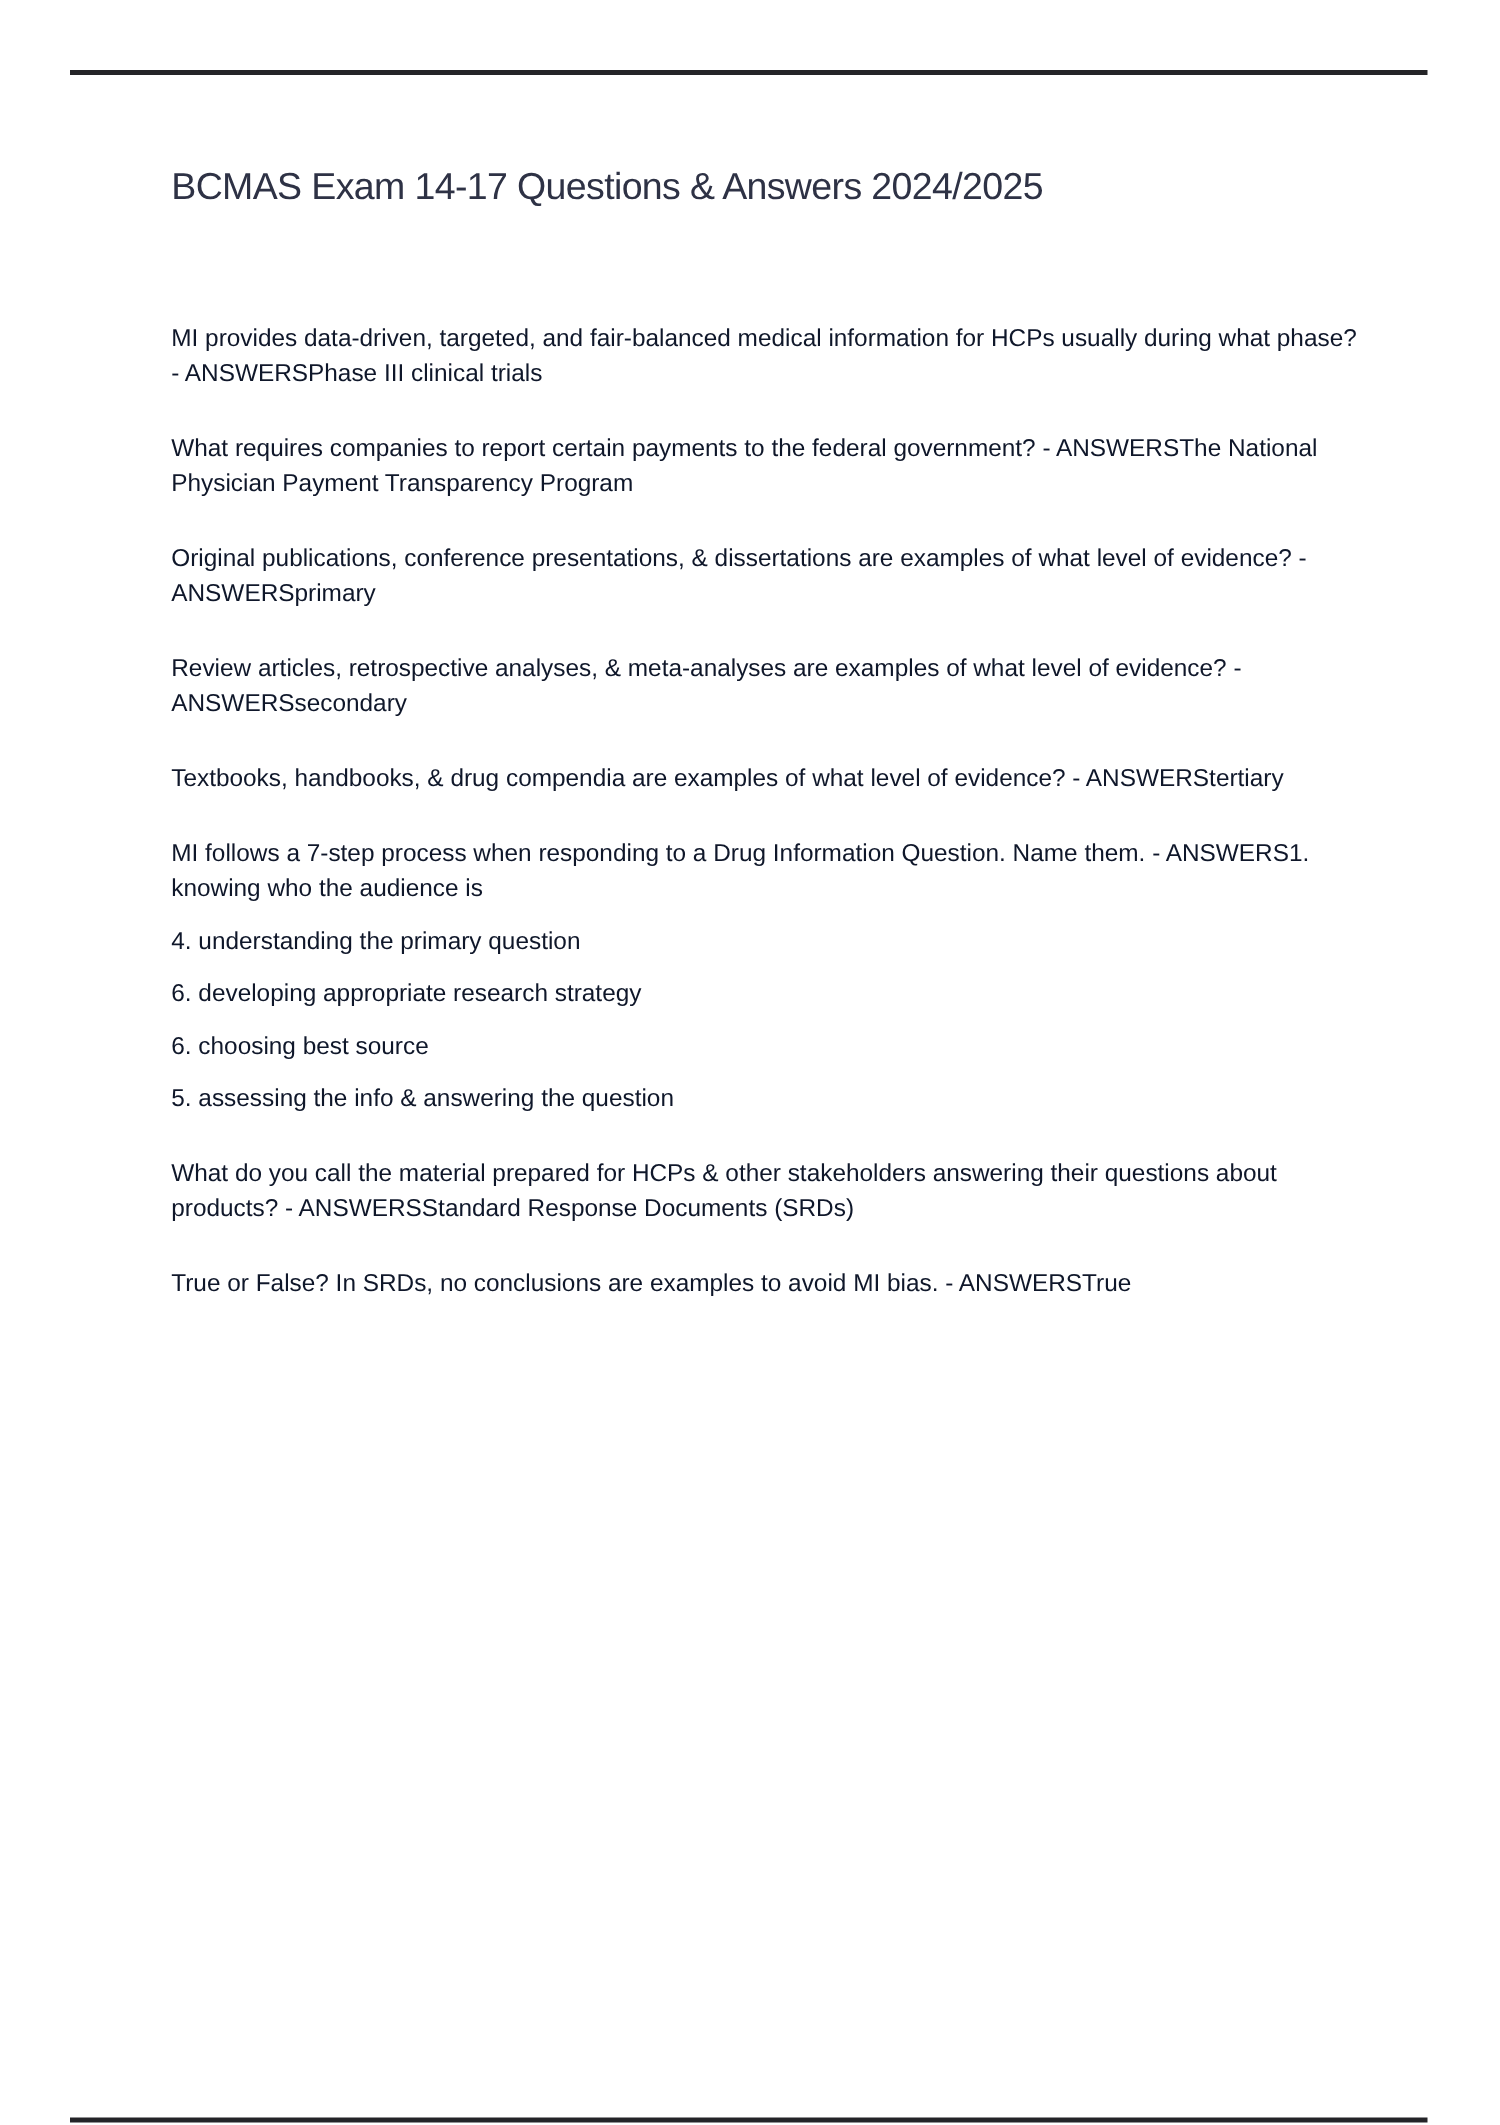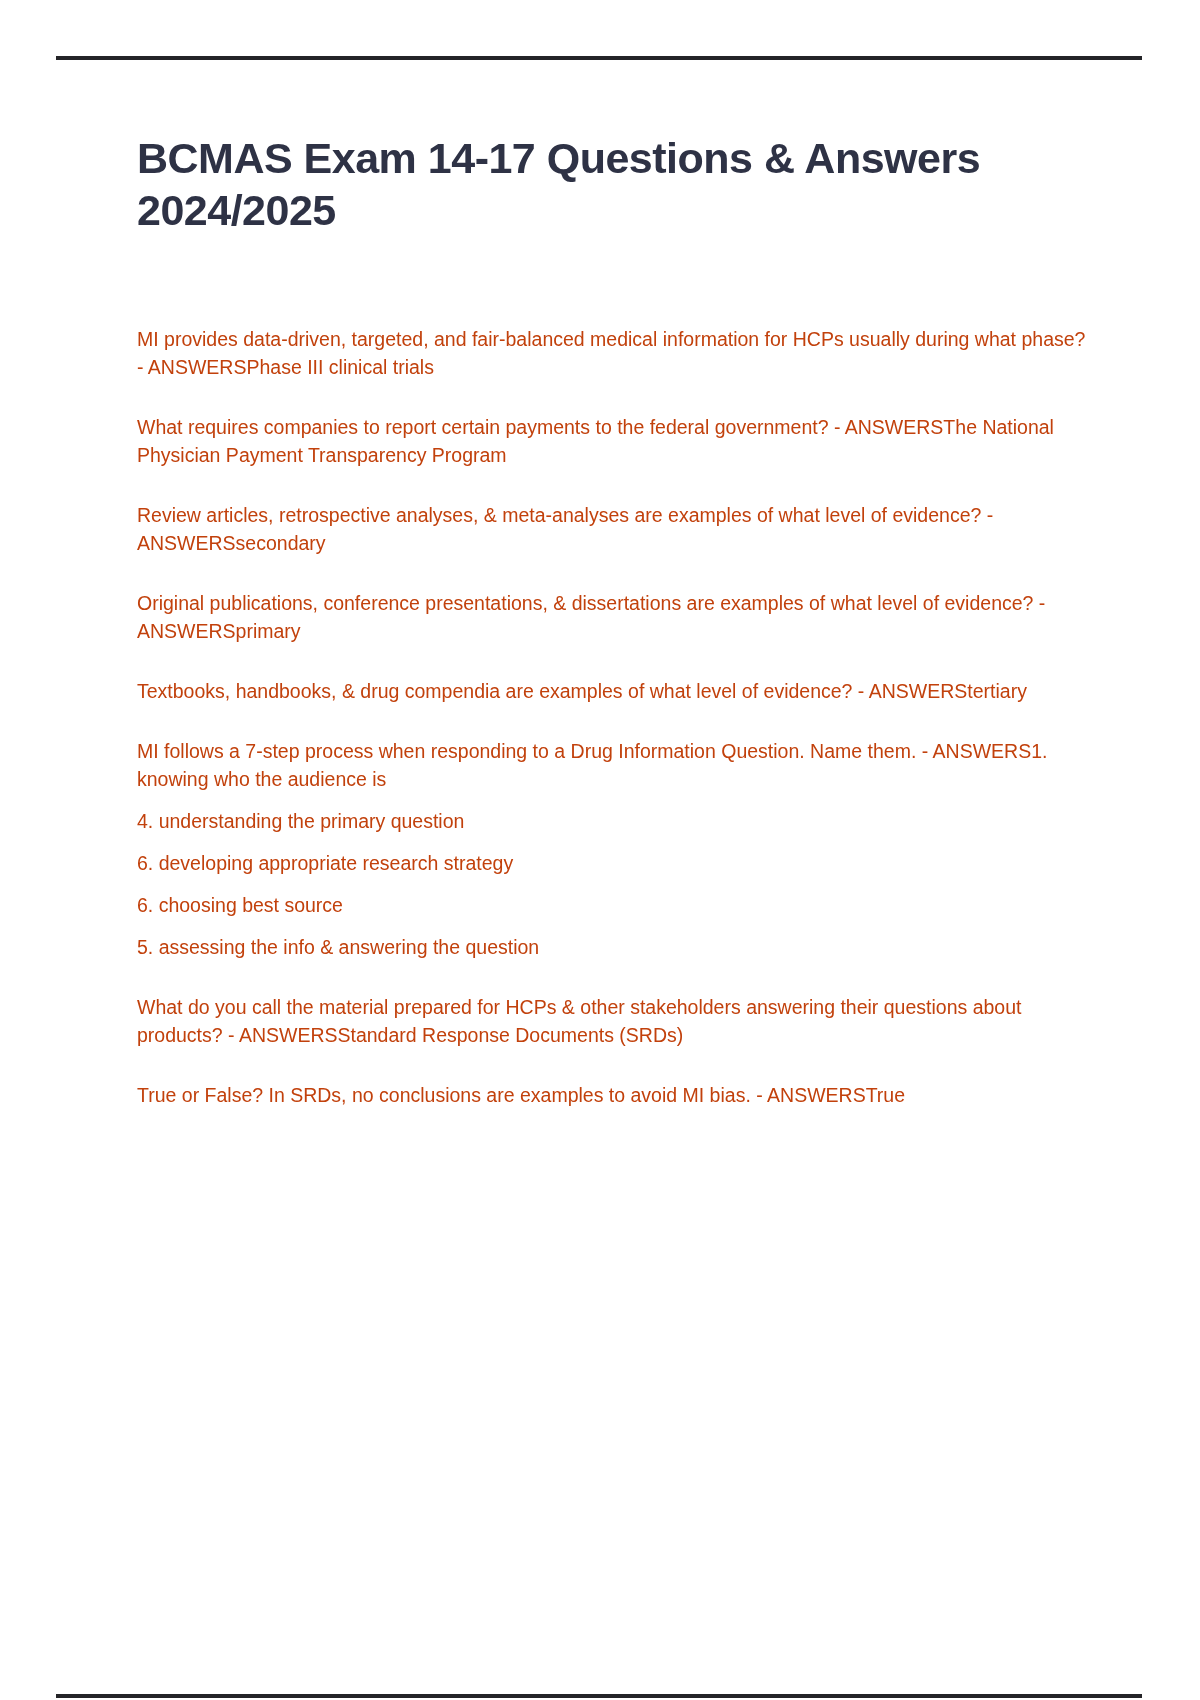--- a/index.html
+++ b/index.html
@@ -25,53 +25,53 @@
   .rule-top { top: 56px; }
   .rule-bottom { top: 1694px; }
   .content {
     position: absolute;
     left: 137px;
     top: 132px;
     width: 958px;
   }
   .page-title {
     margin: 0;
-    font-size: 43px;
-    font-weight: bold;
+    font-size: 30px;
+    font-weight: normal;
     line-height: 1.22;
     letter-spacing: -0.5px;
     color: #2e3245;
   }
   .paragraphs {
     margin: 0;
   }
   .para {
     margin: 0;
     font-size: 19.5px;
     line-height: 28px;
-    color: #c2410c;
+    color: #0f172a;
   }
   .para-block { margin-top: 32px; }
   .para-list  { margin-top: 14px; }
   .paragraphs .para:first-child { margin-top: 88px; }
 </style>
 </head>
 <body>
 
 <div class="page">
   <div class="rule rule-top"></div>
 
   <div class="content">
     <h1 class="page-title">BCMAS Exam 14-17 Questions &amp; Answers 2024/2025</h1>
 
     <div class="paragraphs">
         <p class="para para-block">MI provides data-driven, targeted, and fair-balanced medical information for HCPs usually during what phase? - ANSWERSPhase III clinical trials</p>
         <p class="para para-block">What requires companies to report certain payments to the federal government? - ANSWERSThe National Physician Payment Transparency Program</p>
+        <p class="para para-block">Original publications, conference presentations, &amp; dissertations are examples of what level of evidence? - ANSWERSprimary</p>
         <p class="para para-block">Review articles, retrospective analyses, &amp; meta-analyses are examples of what level of evidence? - ANSWERSsecondary</p>
-        <p class="para para-block">Original publications, conference presentations, &amp; dissertations are examples of what level of evidence? - ANSWERSprimary</p>
         <p class="para para-block">Textbooks, handbooks, &amp; drug compendia are examples of what level of evidence? - ANSWERStertiary</p>
         <p class="para para-block">MI follows a 7-step process when responding to a Drug Information Question. Name them. - ANSWERS1. knowing who the audience is</p>
         <p class="para para-list">4. understanding the primary question</p>
         <p class="para para-list">6. developing appropriate research strategy</p>
         <p class="para para-list">6. choosing best source</p>
         <p class="para para-list">5. assessing the info &amp; answering the question</p>
         <p class="para para-block">What do you call the material prepared for HCPs &amp; other stakeholders answering their questions about products? - ANSWERSStandard Response Documents (SRDs)</p>
         <p class="para para-block">True or False? In SRDs, no conclusions are examples to avoid MI bias. - ANSWERSTrue</p>
       </div>
   </div>

